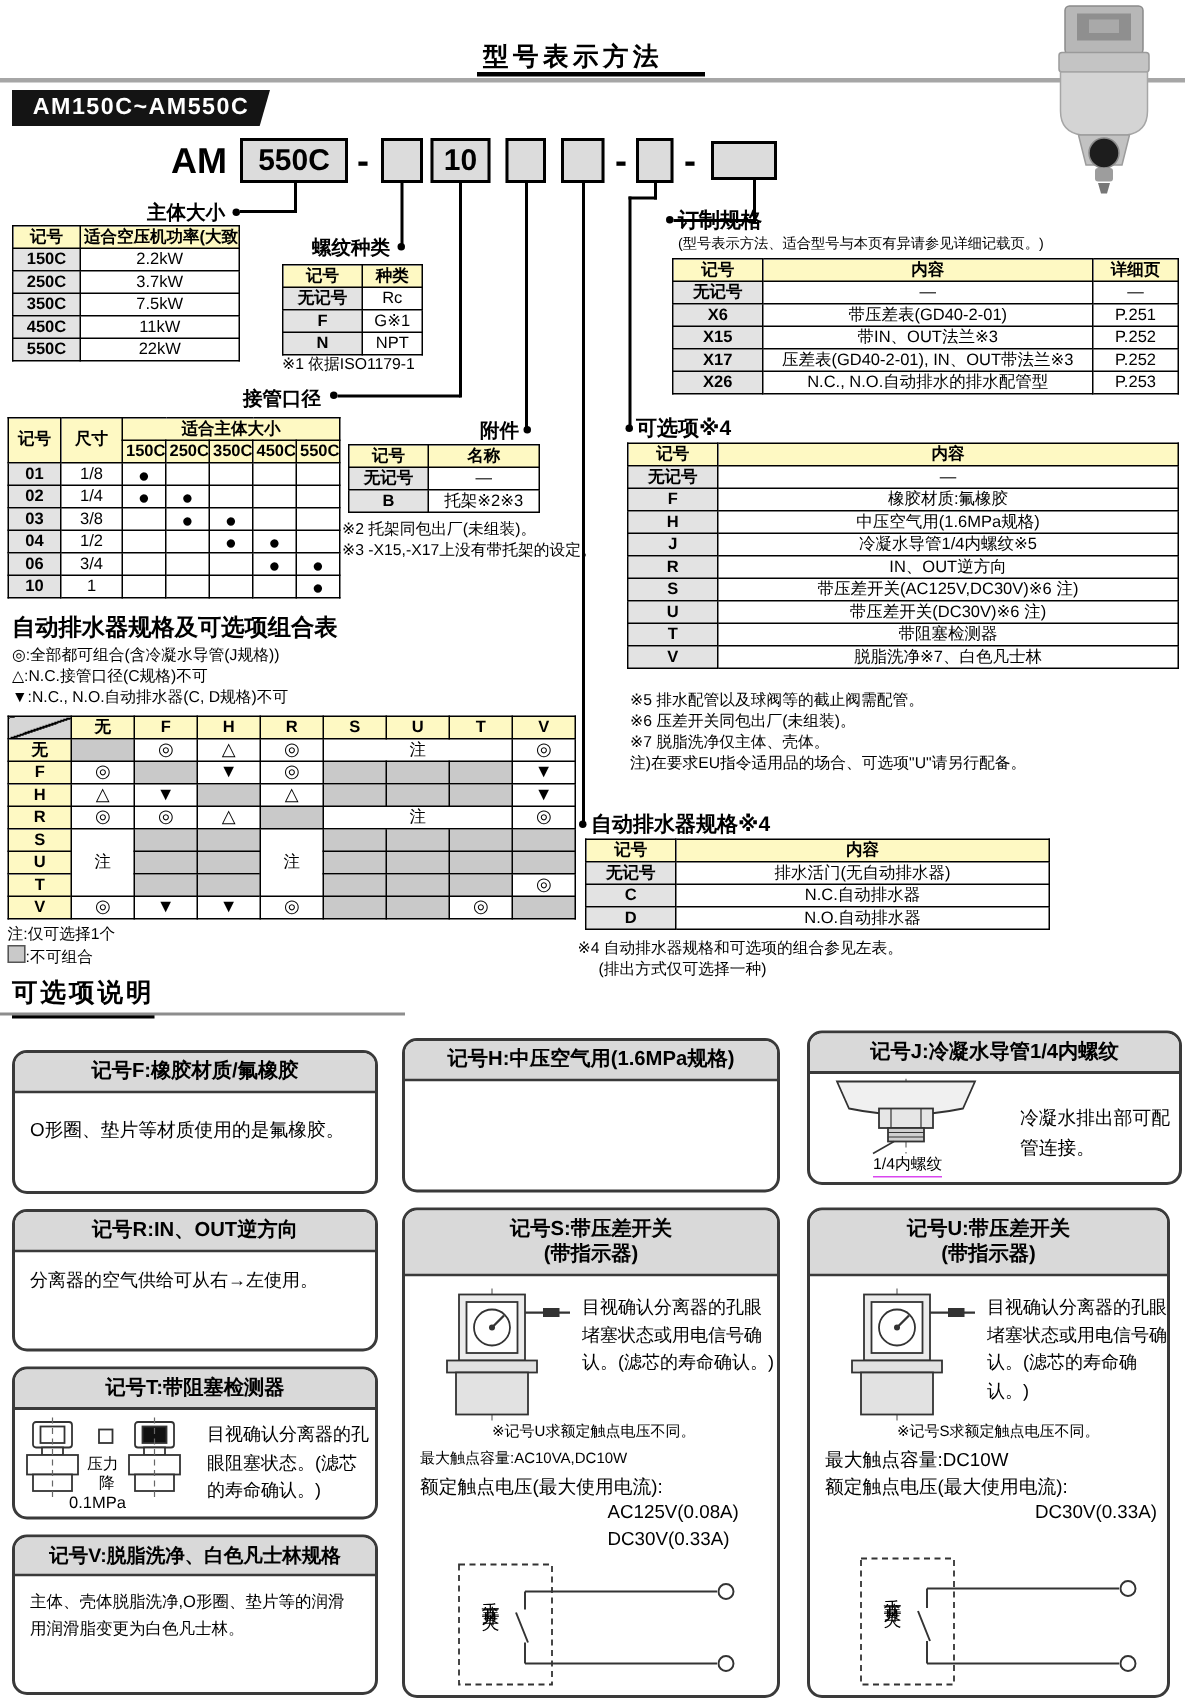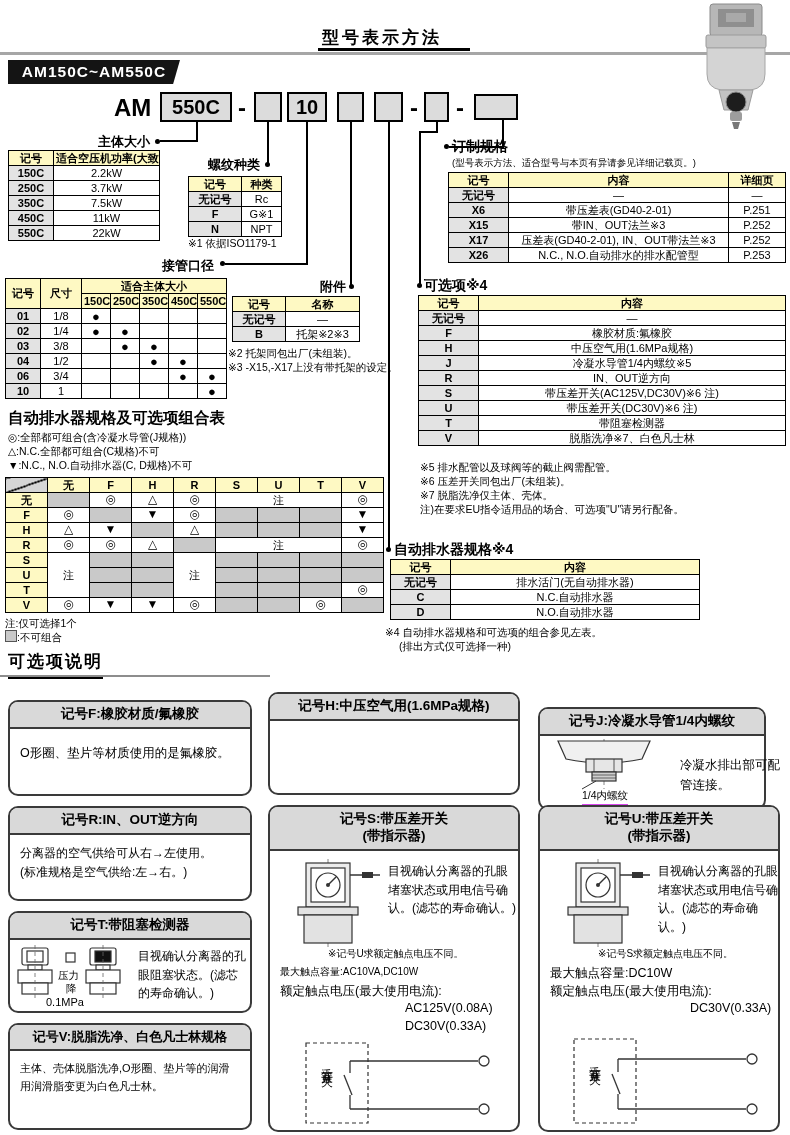--- a/index.html
+++ b/index.html
@@ -324,21 +324,21 @@
       </tr>
 </tbody>
   </table>
 <div class="note" style="left:420px;top:460px">※5 排水配管以及球阀等的截止阀需配管。</div>
 <div class="note" style="left:420px;top:474px">※6 压差开关同包出厂(未组装)。</div>
 <div class="note" style="left:420px;top:488px">※7 脱脂洗净仅主体、壳体。</div>
 <div class="note" style="left:420px;top:502px">注)在要求EU指令适用品的场合、可选项"U"请另行配备。</div>
 
 <div class="abs" style="left:8px;top:408px;font-size:15.5px;font-weight:bold">自动排水器规格及可选项组合表</div>
 <div class="note" style="left:8px;top:430px">◎:全部都可组合(含冷凝水导管(J规格))</div>
-<div class="note" style="left:8px;top:444px">△:N.C.全部都可组合(C规格)不可</div>
+<div class="note" style="left:8px;top:444px">△:N.C.接管口径(C规格)不可</div>
 <div class="note" style="left:8px;top:458px">▼:N.C., N.O.自动排水器(C, D规格)不可</div>
 
 <table style="left:5px;top:477px;width:333px">
   <tbody>
       <tr>
     <th class="corner" style="width:37px"></th>
     <th class="hd" style="width:37px">无</th>
     <th class="hd" style="width:37px">F</th>
     <th class="hd" style="width:37px">H</th>
     <th class="hd" style="width:37px">R</th>
@@ -462,21 +462,20 @@
 
 <div class="obox" style="left:8px;top:700px;width:244px;height:96px">
   <div class="ttl">记号F:橡胶材质/氟橡胶</div>
   <div class="bd" style="padding-top:14px">O形圈、垫片等材质使用的是氟橡胶。</div>
 </div>
 
 <div class="obox" style="left:8px;top:806px;width:244px;height:95px">
   <div class="ttl">记号R:IN、OUT逆方向</div>
   <div class="bd">
     <div style="font-size:12px">分离器的空气供给可从右→左使用。</div>
-    <div style="font-size:12px">(标准规格是空气供给:左→右。)</div>
   </div>
 </div>
 
 <div class="obox" style="left:8px;top:911px;width:244px;height:102px">
   <div class="ttl">记号T:带阻塞检测器</div>
   <div class="abs" style="left:4px;top:30px">
     <svg width="122" height="66" viewBox="0 0 122 66">
       <g fill="#fff" stroke="#333" stroke-width="1.2">
         <rect x="8" y="5" width="26" height="17" rx="2"></rect>
         <rect x="13" y="8" width="16" height="11" fill="#fff"></rect>
@@ -546,21 +545,21 @@
       <circle cx="192" cy="22" r="5" fill="#fff" stroke="#333" stroke-width="1.3"></circle>
       <circle cx="192" cy="70" r="5" fill="#fff" stroke="#333" stroke-width="1.3"></circle>
       <line x1="58" y1="22" x2="58" y2="34" stroke="#333" stroke-width="1.3"></line>
       <line x1="52" y1="36" x2="60" y2="56" stroke="#333" stroke-width="1.3"></line>
       <line x1="58" y1="56" x2="58" y2="70" stroke="#333" stroke-width="1.3"></line>
     </svg>
   </div>
   <div class="abs vtext" style="left:48px;top:252px">舌簧开关</div>
 </div>
 
-<div class="obox" style="left:538px;top:707px;width:228px;height:103px">
+<div class="obox" style="left:538px;top:687px;width:250px;height:103px">
   <div class="ttl">记号J:冷凝水导管1/4内螺纹</div>
   <div class="abs" style="left:8px;top:30px">
     <svg width="118" height="52" viewBox="0 0 118 52">
       <line x1="56" y1="0" x2="56" y2="50" stroke="#666" stroke-width="0.8" stroke-dasharray="4 3"></line>
       <path d="M10,2 h92 l-8,18 q-38,8 -76,0 z" fill="#f0f0f0" stroke="#333" stroke-width="1.2"></path>
       <rect x="38" y="20" width="36" height="13" fill="#e6e6e6" stroke="#333" stroke-width="1.2"></rect>
       <line x1="46" y1="20" x2="46" y2="33" stroke="#333" stroke-width="0.8"></line>
       <line x1="66" y1="20" x2="66" y2="33" stroke="#333" stroke-width="0.8"></line>
       <rect x="44" y="33" width="24" height="9" fill="#cfcfcf" stroke="#333" stroke-width="1.2"></rect>
       <line x1="44" y1="36" x2="68" y2="36" stroke="#333" stroke-width="0.7"></line>

